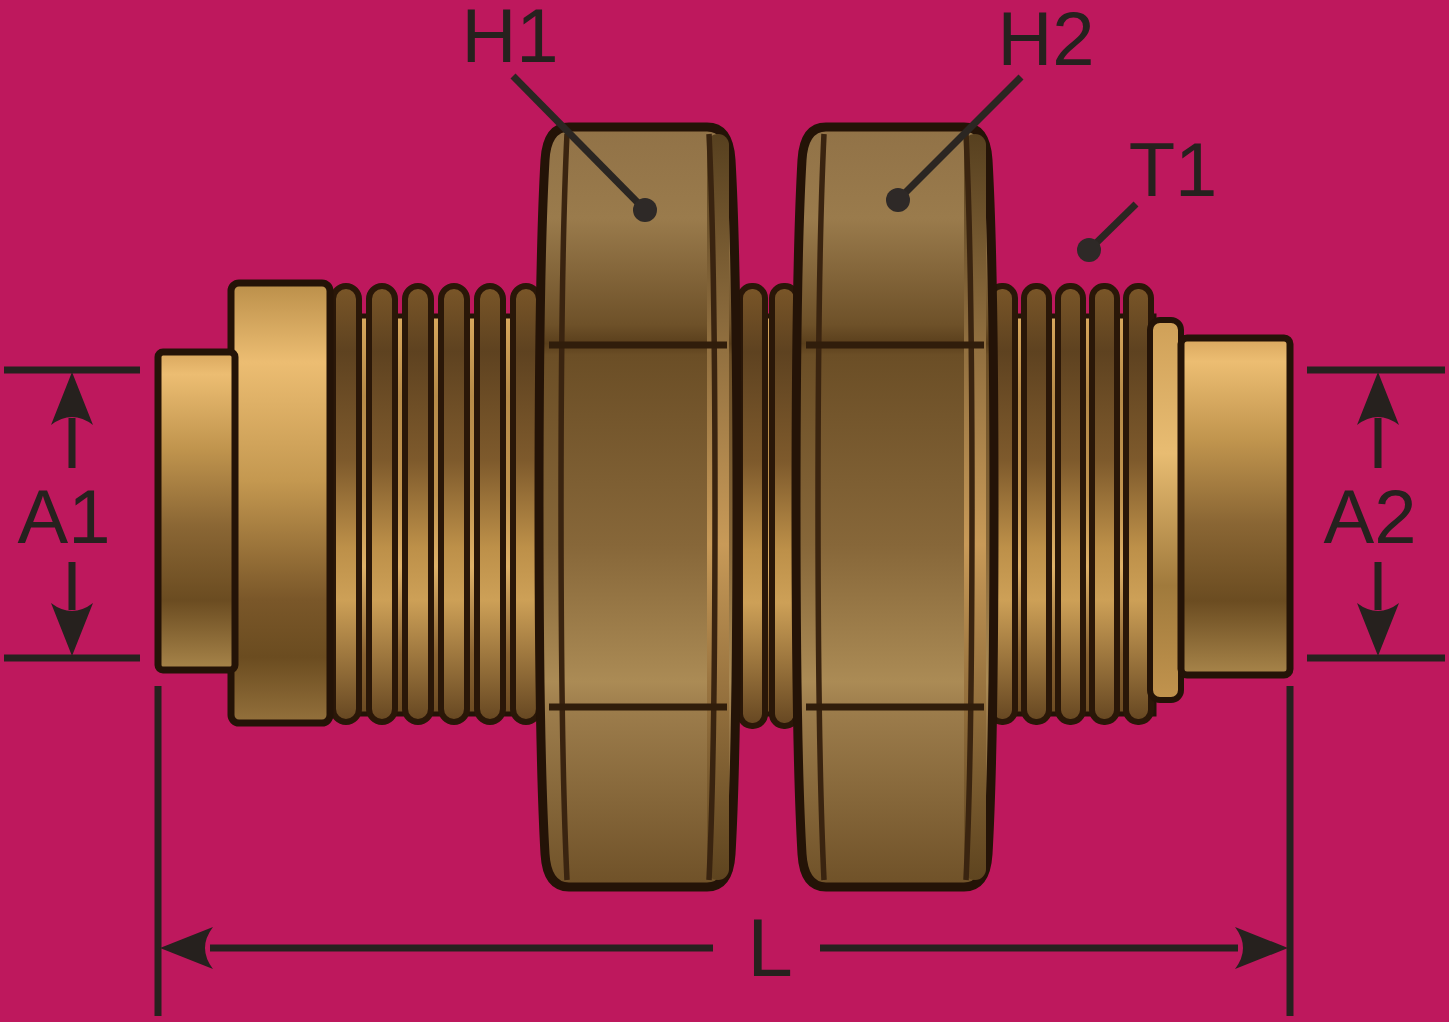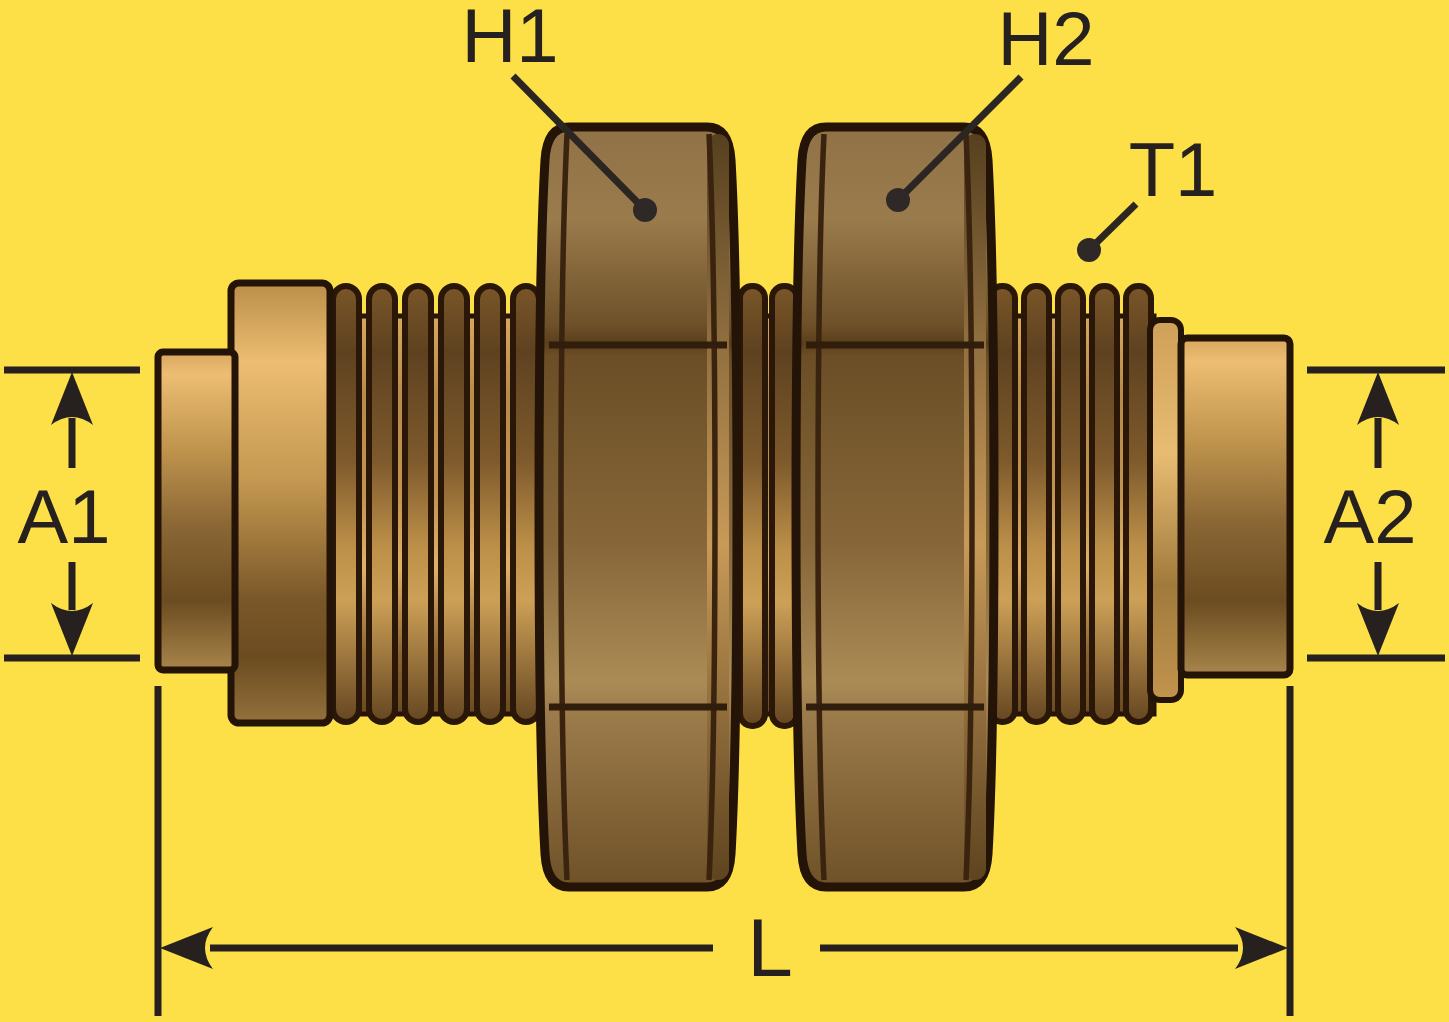--- a/index.html
+++ b/index.html
@@ -5,21 +5,21 @@
   html, body {
     margin: 0;
     padding: 0;
     background: #ffffff;
     font-family: "Liberation Sans", sans-serif;
   }
   .canvas {
     position: relative;
     width: 1449px;
     height: 1022px;
-    background: #fde047;
+    background: #be185d;
     overflow: hidden;
   }
   svg { display: block; }
   text {
     font-family: "Liberation Sans", "DejaVu Sans", sans-serif;
     fill: #26211e;
   }
   .lbl  { font-size: 76px; }
   .lblL { font-size: 82px; }
 </style>

